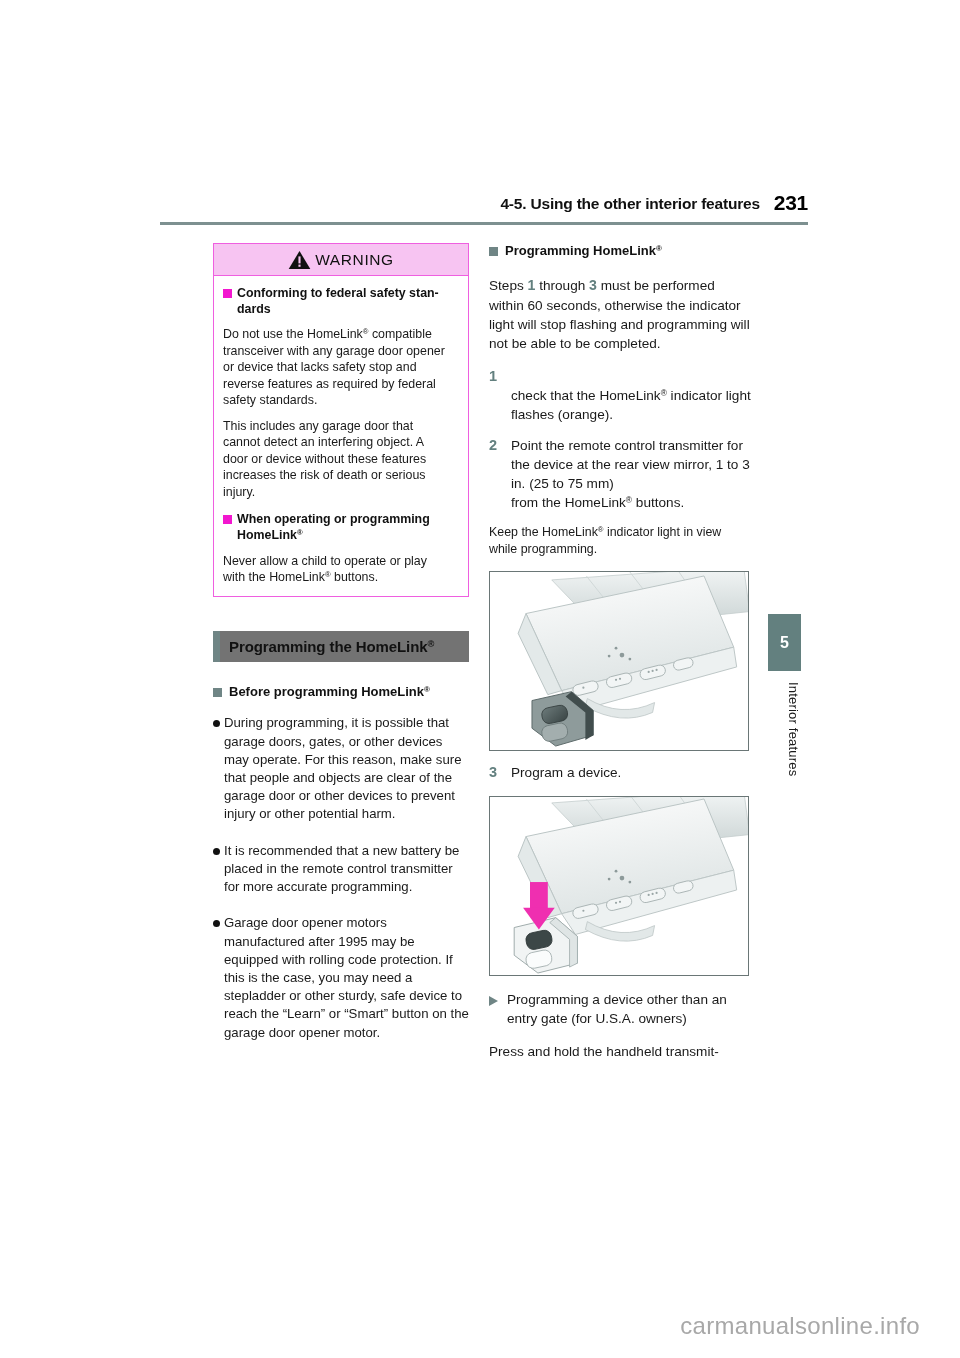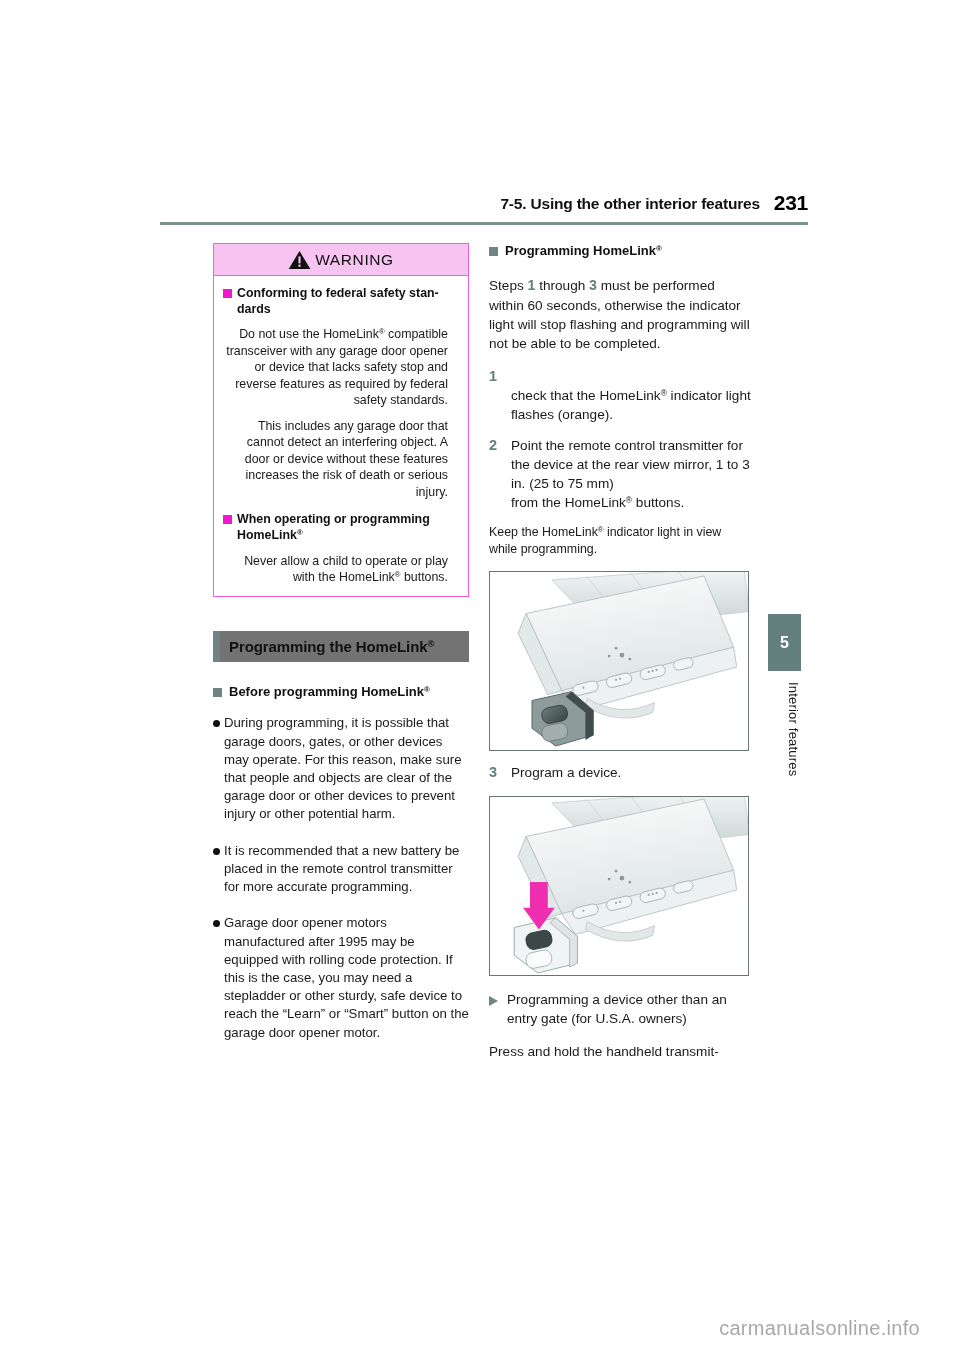--- a/index.html
+++ b/index.html
@@ -53,21 +53,20 @@
     line-height:1.30; margin:0 0 9px 0;
     padding-left:14px; position:relative; text-indent:0;
   }
   .warn-sub:before{
     content:""; position:absolute; left:0; top:4px;
     width:9px; height:9px; background:#f216cf;
   }
   .warn-p {
     font-size:12.4px; line-height:1.33; color:#1a1a1a;
     margin:0 11px 9px 0;
-    text-align:right;
   }
   .warn-p:last-child { margin-bottom:0; }
 
   sup.reg { font-size:0.62em; vertical-align:0.52em; line-height:0; }
 
   
   .sec-head {
     margin-top:34px;
     background:#737373;
     border-left:7px solid #6f8585;
@@ -124,35 +123,35 @@
   .tab-label {
     position:absolute; left:768px; top:682px; width:33px;
     font-size:13px; color:#1a1a1a;
     writing-mode: vertical-rl; text-orientation: mixed;
     letter-spacing:0.2px;
   }
 
   
   .footer {
     position:absolute; right:40px; bottom:18px;
-    font-size:20px; color:#a8a8a8; letter-spacing:0.3px;text-align:center;
+    font-size:24px; color:#a8a8a8; letter-spacing:0.3px;text-align:center;
   }
   .gap12{ height:12px; }
   .gap14{ height:14px; }
   .gap16{ height:16px; }
   .gap18{ height:18px; }
   .gap22{ height:22px; }
 </style>
 </head>
 <body>
 
 <div class="page">
 
   <div class="header">
-    <div class="header-title">7-5. Using the other interior features</div>
+    <div class="header-title">4-5. Using the other interior features</div>
     <div class="header-pageno">231</div>
   </div>
   <div class="header-rule"></div>
 
   <div class="col-left">
 
     <div class="warn-box">
       <div class="warn-head">
         <span>
           <svg class="warn-tri" width="23" height="20" viewBox="0 0 23 20" aria-hidden="true">

